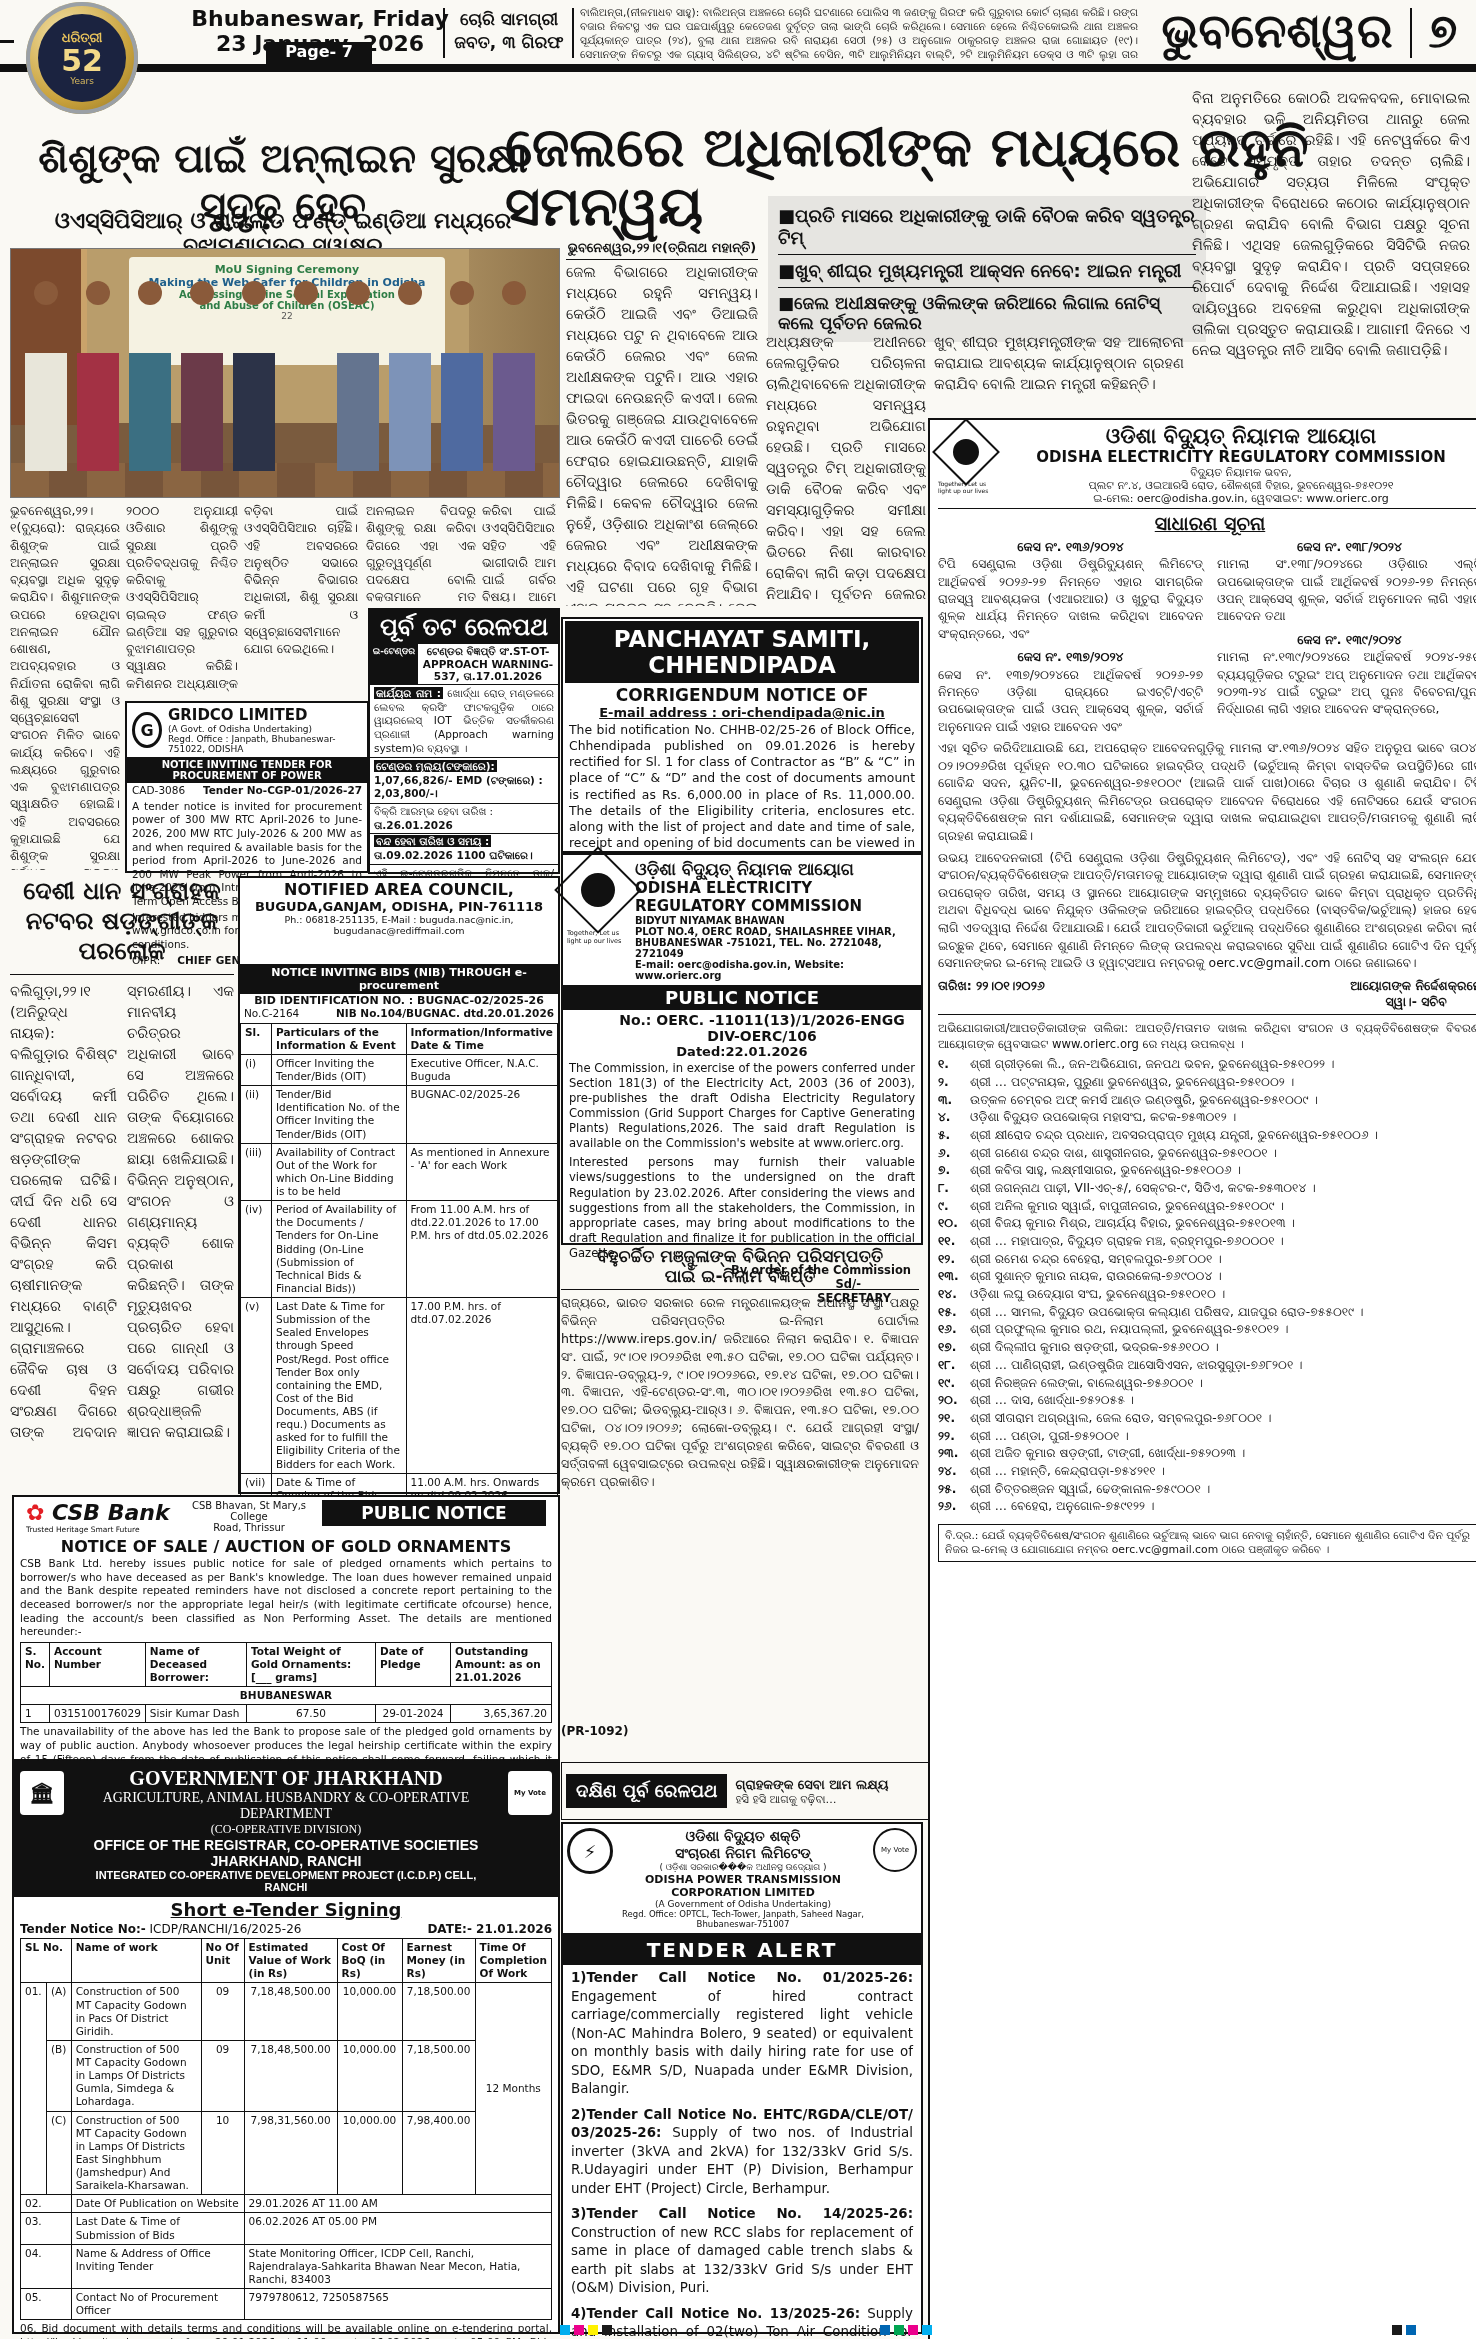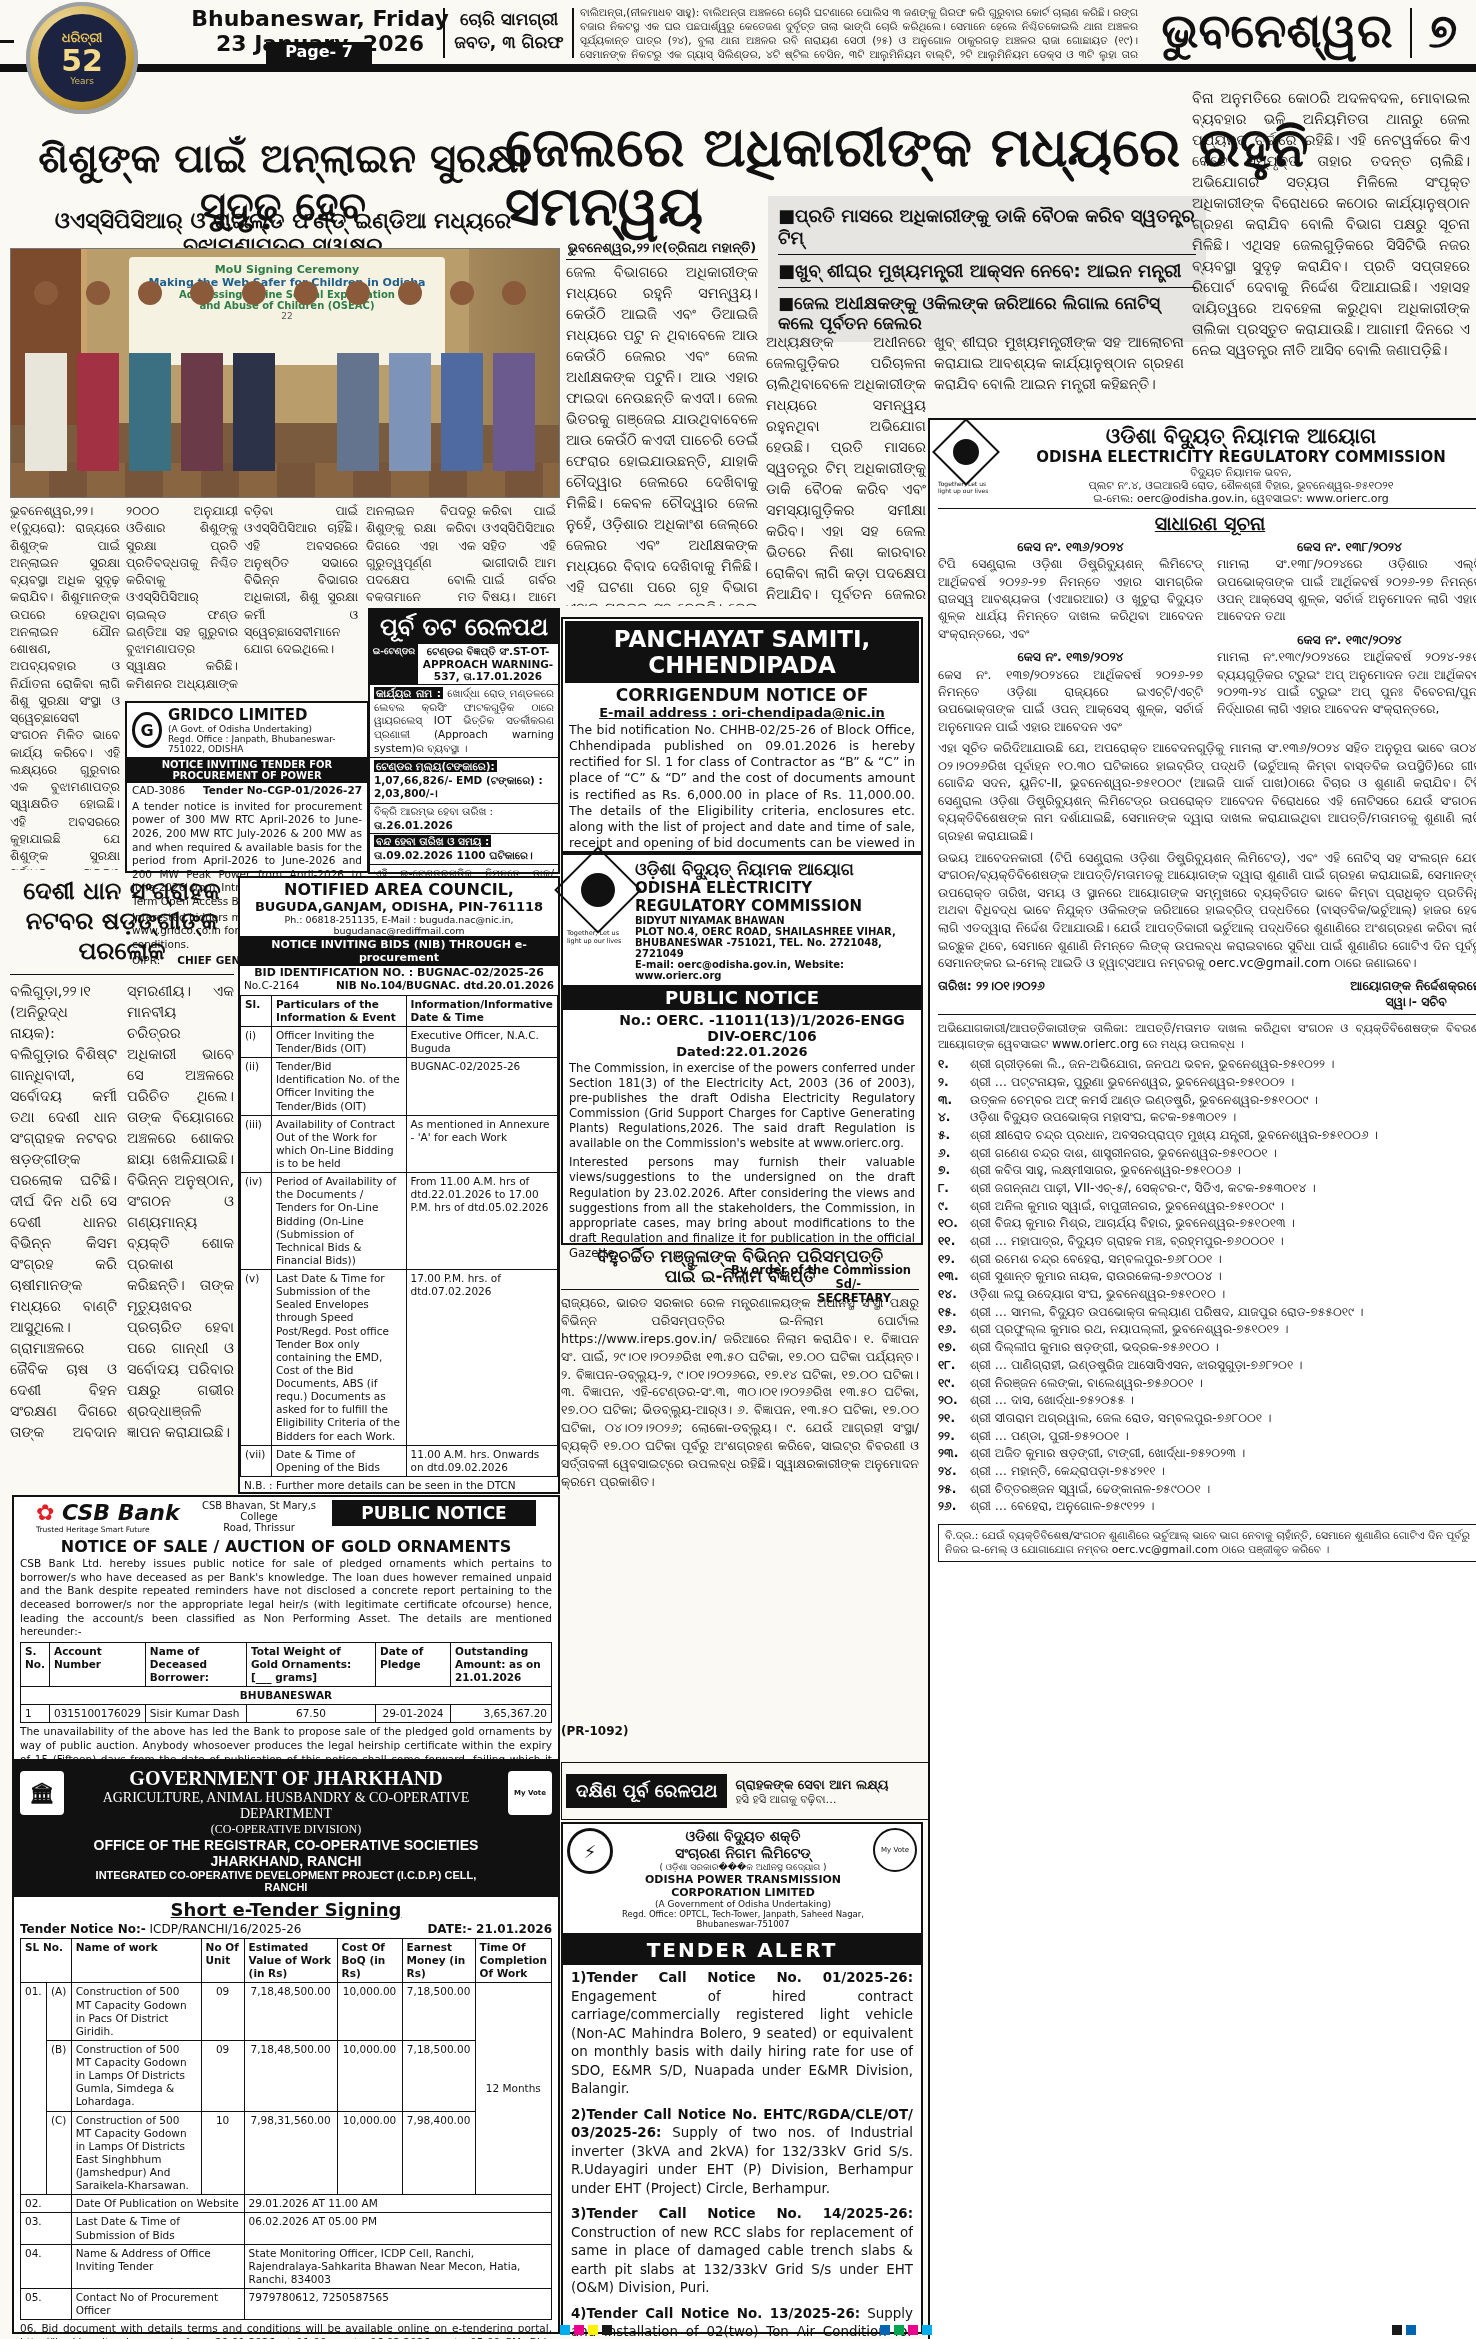--- a/index.html
+++ b/index.html
@@ -190,21 +190,21 @@
 
   <div class="abs" style="left:10px;top:876px;width:224px;height:612px;overflow:hidden;">
     <div class="c b" style="font-size:24px;line-height:1.25;border-bottom:1px solid #111;padding-bottom:8px;">ଦେଶୀ ଧାନ ସଂଗ୍ରାହକ ନଟବର ଷଡ଼ଙ୍ଗୀଙ୍କ ପରଲୋକ</div>
     <div class="j body-od" style="margin-top:6px;column-count:2;column-gap:10px;height:520px;">ବଲିଗୁଡ଼ା,୨୨।୧ (ଅନିରୁଦ୍ଧ ନାୟକ): ବଲିଗୁଡ଼ାର ବିଶିଷ୍ଟ ଗାନ୍ଧିବାଦୀ, ସର୍ବୋଦୟ କର୍ମୀ ତଥା ଦେଶୀ ଧାନ ସଂଗ୍ରାହକ ନଟବର ଷଡ଼ଙ୍ଗୀଙ୍କ ପରଲୋକ ଘଟିଛି। ଦୀର୍ଘ ଦିନ ଧରି ସେ ଦେଶୀ ଧାନର ବିଭିନ୍ନ କିସମ ସଂଗ୍ରହ କରି ଚାଷୀମାନଙ୍କ ମଧ୍ୟରେ ବାଣ୍ଟି ଆସୁଥିଲେ। ଗ୍ରାମାଞ୍ଚଳରେ ଜୈବିକ ଚାଷ ଓ ଦେଶୀ ବିହନ ସଂରକ୍ଷଣ ଦିଗରେ ତାଙ୍କ ଅବଦାନ ସ୍ମରଣୀୟ। ଏକ ମାନବୀୟ ଚରିତ୍ରର ଅଧିକାରୀ ଭାବେ ସେ ଅଞ୍ଚଳରେ ପରିଚିତ ଥିଲେ। ତାଙ୍କ ବିୟୋଗରେ ଅଞ୍ଚଳରେ ଶୋକର ଛାୟା ଖେଳିଯାଇଛି। ବିଭିନ୍ନ ଅନୁଷ୍ଠାନ, ସଂଗଠନ ଓ ଗଣ୍ୟମାନ୍ୟ ବ୍ୟକ୍ତି ଶୋକ ପ୍ରକାଶ କରିଛନ୍ତି। ତାଙ୍କ ମୃତ୍ୟୁଖବର ପ୍ରଚାରିତ ହେବା ପରେ ଗାନ୍ଧୀ ଓ ସର୍ବୋଦୟ ପରିବାର ପକ୍ଷରୁ ଗଭୀର ଶ୍ରଦ୍ଧାଞ୍ଜଳି ଜ୍ଞାପନ କରାଯାଇଛି।</div>
   </div>
 
   <div class="abs box" style="left:238px;top:876px;width:318px;height:614px;">
     <div class="c b" style="font-size:16px;padding-top:2px;">NOTIFIED AREA COUNCIL,</div>
     <div class="c b" style="font-size:13px;">BUGUDA,GANJAM, ODISHA, PIN-761118</div>
     <div class="c" style="font-size:9.5px;">Ph.: 06818-251135, E-Mail : buguda.nac@nic.in, bugudanac@rediffmail.com</div>
-    <div class="bar" style="font-size:11px;padding:2px;">NOTICE INVITING BIDS (NIB) THROUGH e-procurement</div>
+    <div class="bar" style="font-size:11px;padding:2px;margin-top:28px;">NOTICE INVITING BIDS (NIB) THROUGH e-procurement</div>
     <div class="c b" style="font-size:11px;">BID IDENTIFICATION NO. : BUGNAC-02/2025-26</div>
     <div class="tiny" style="display:flex;justify-content:space-between;padding:0 4px;">
       <span>No.C-2164</span>
       <span class="b">NIB No.104/BUGNAC. dtd.20.01.2026</span>
     </div>
     <table style="margin-top:2px;">
       <tbody>
           <tr>
         <th style="width:22px;">Sl.</th>
         <th>Particulars of the Information &amp; Event</th>
@@ -333,21 +333,21 @@
         <span class="b">3)Tender Call Notice No. 14/2025-26:</span><span> Construction of new RCC slabs for replacement of same in place of damaged cable trench slabs &amp; earth pit slabs at 132/33kV Grid S/s under EHT (O&amp;M) Division, Puri.</span>
       </div>
         <div class="j" style="font-size:13.4px;line-height:1.38;margin-bottom:7px;">
         <span class="b">4)Tender Call Notice No. 13/2025-26:</span><span> Supply and installation of 02(two) Ton Air Condition for different grid S/Ss under EHT (O&amp;M) Division, Balangir.</span>
       </div>
       </div>
 
   </div>
 
   <div class="abs box" style="left:12px;top:1495px;width:544px;height:262px;">
-    <div style="display:flex;align-items:flex-start;gap:8px;padding:3px 22px;">
+    <div style="display:flex;align-items:flex-start;gap:8px;padding:3px 12px;">
       <div style="width:150px;">
         <div style="font-size:22px;font-weight:bold;font-style:italic;"><span style="color:#e31e24;">✿</span> <span>CSB Bank</span></div>
         <div style="font-size:7.5px;">Trusted Heritage Smart Future</div>
       </div>
       <div class="c" style="font-size:10px;width:130px;">
         <div>CSB Bhavan, St Mary,s College</div>
         <div>Road, Thrissur</div>
       </div>
       <div class="bar" style="flex:1;font-size:17px;padding:3px;">PUBLIC NOTICE</div>
     </div>

